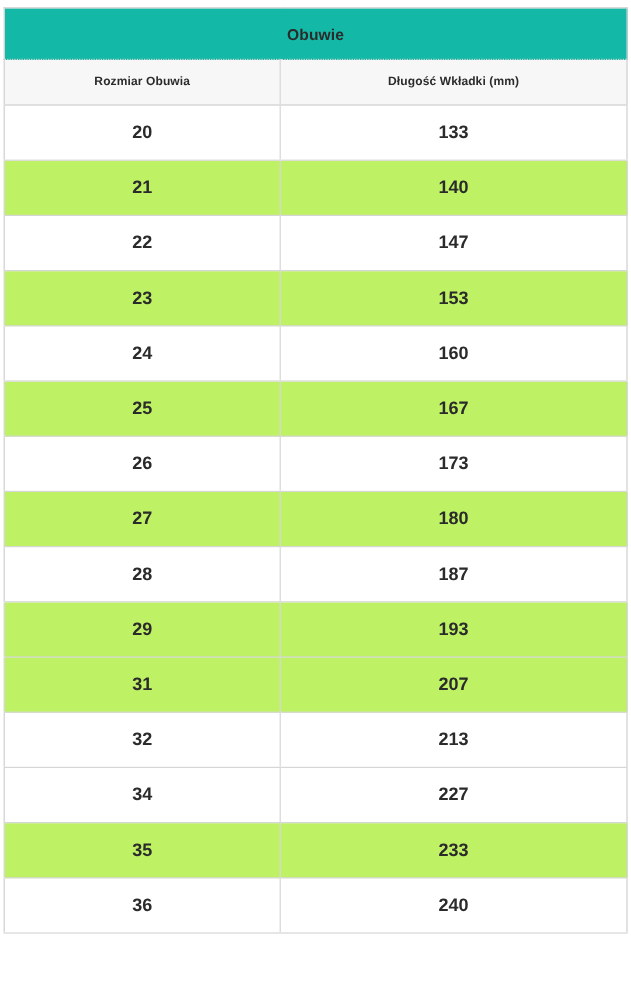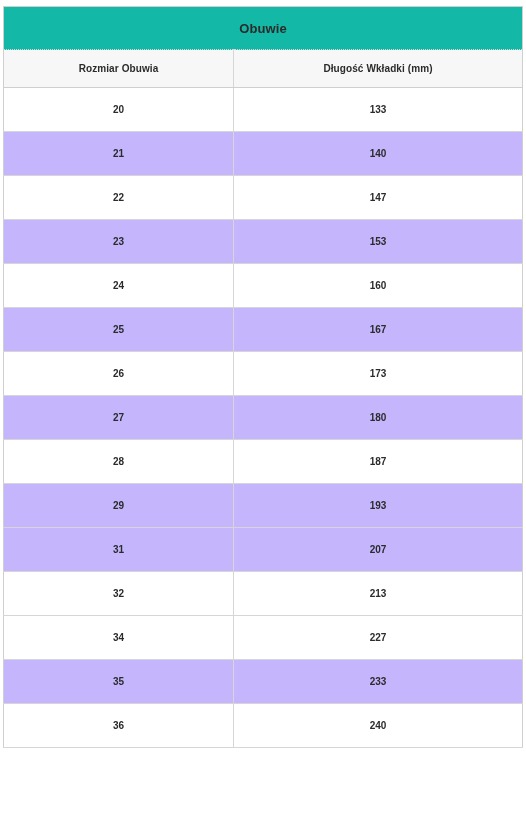--- a/index.html
+++ b/index.html
@@ -58,33 +58,33 @@
     border-bottom: 1px solid #cfcfcf;
     letter-spacing: 0.1px;
   }
   tr.table-header-row th.col-divider {
     border-left: 1px solid #d6d6d6;
   }
 
   
   tbody tr td {
     text-align: center;
-    font-size: 10px;
+    font-size: 15px;
     font-weight: bold;
     color: #2b2b2b;
     padding: 14px 8px 14px 8px;
     border-bottom: 1px solid #d6d6d6;
     height: 15px;
     box-sizing: content-box;
   }
   tbody tr td.col-divider {
     border-left: 1px solid #d6d6d6;
   }
   tbody tr.row-odd td  { background: #ffffff; }
-  tbody tr.row-even td { background: #c4b5fd; }
+  tbody tr.row-even td { background: #bef264; }
 </style>
 </head>
 <body>
 
 <div class="size-table-wrap">
   <table class="size-table">
     <colgroup>
       <col class="col-size">
       <col class="col-value">
     </colgroup>

